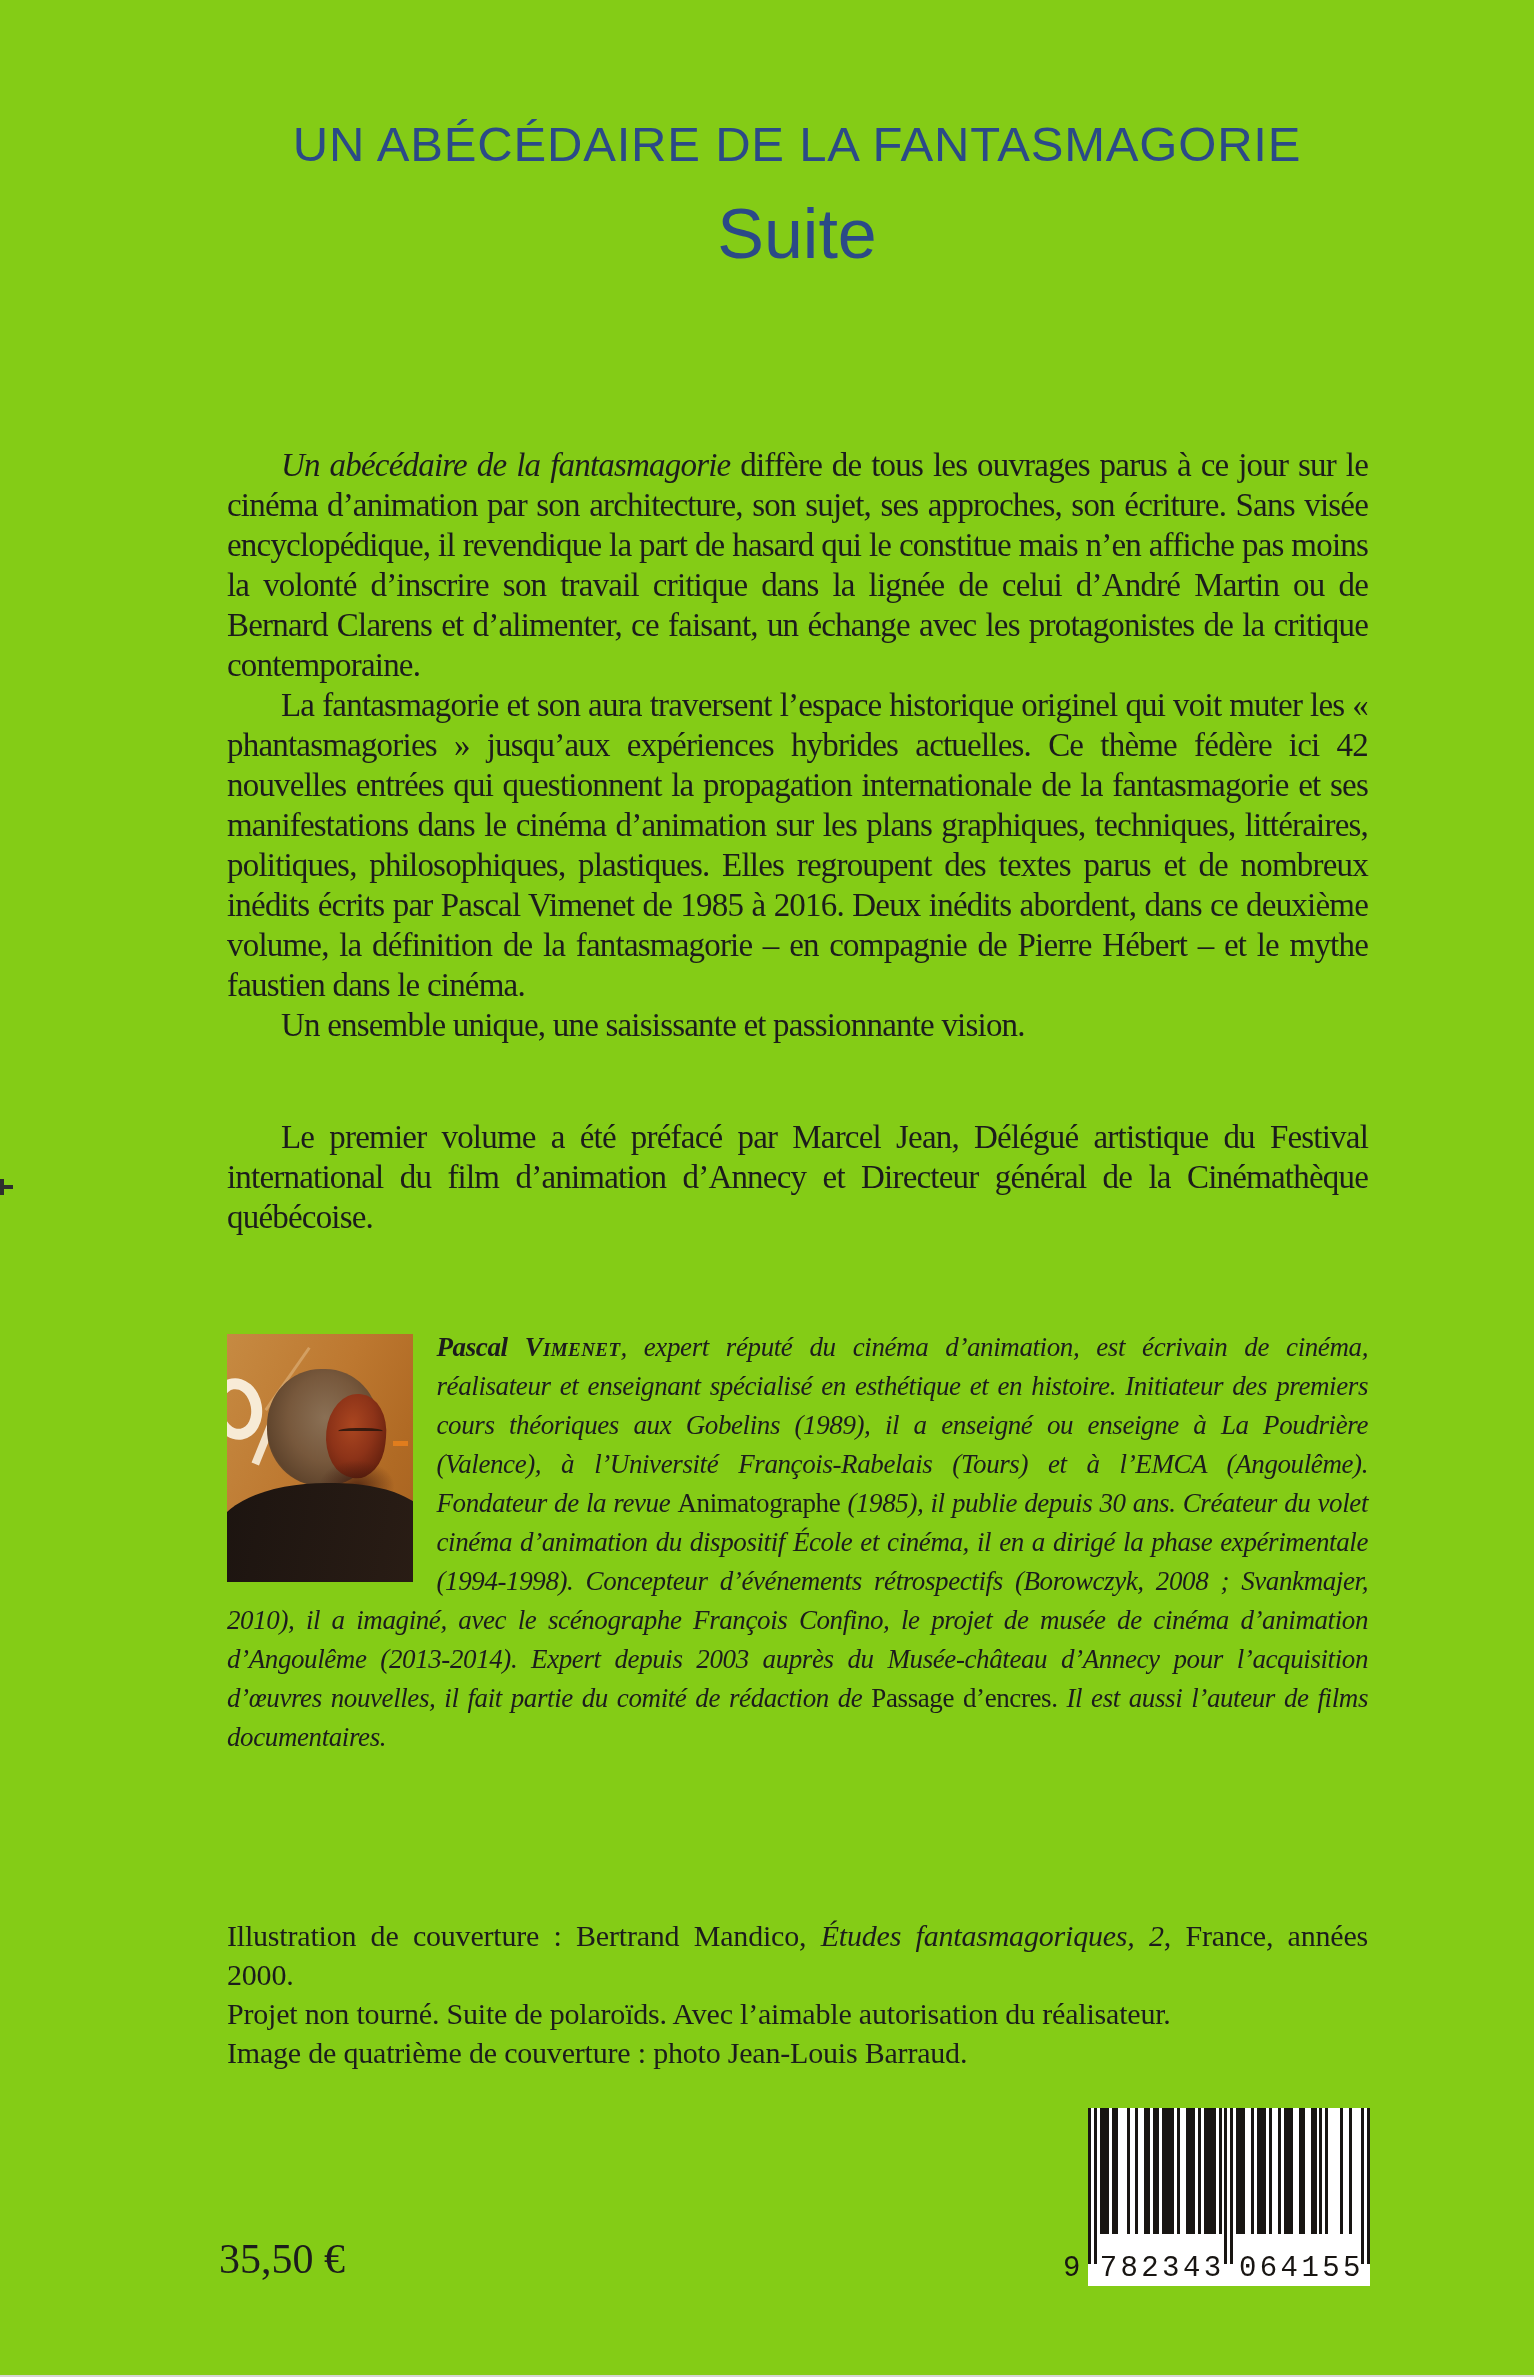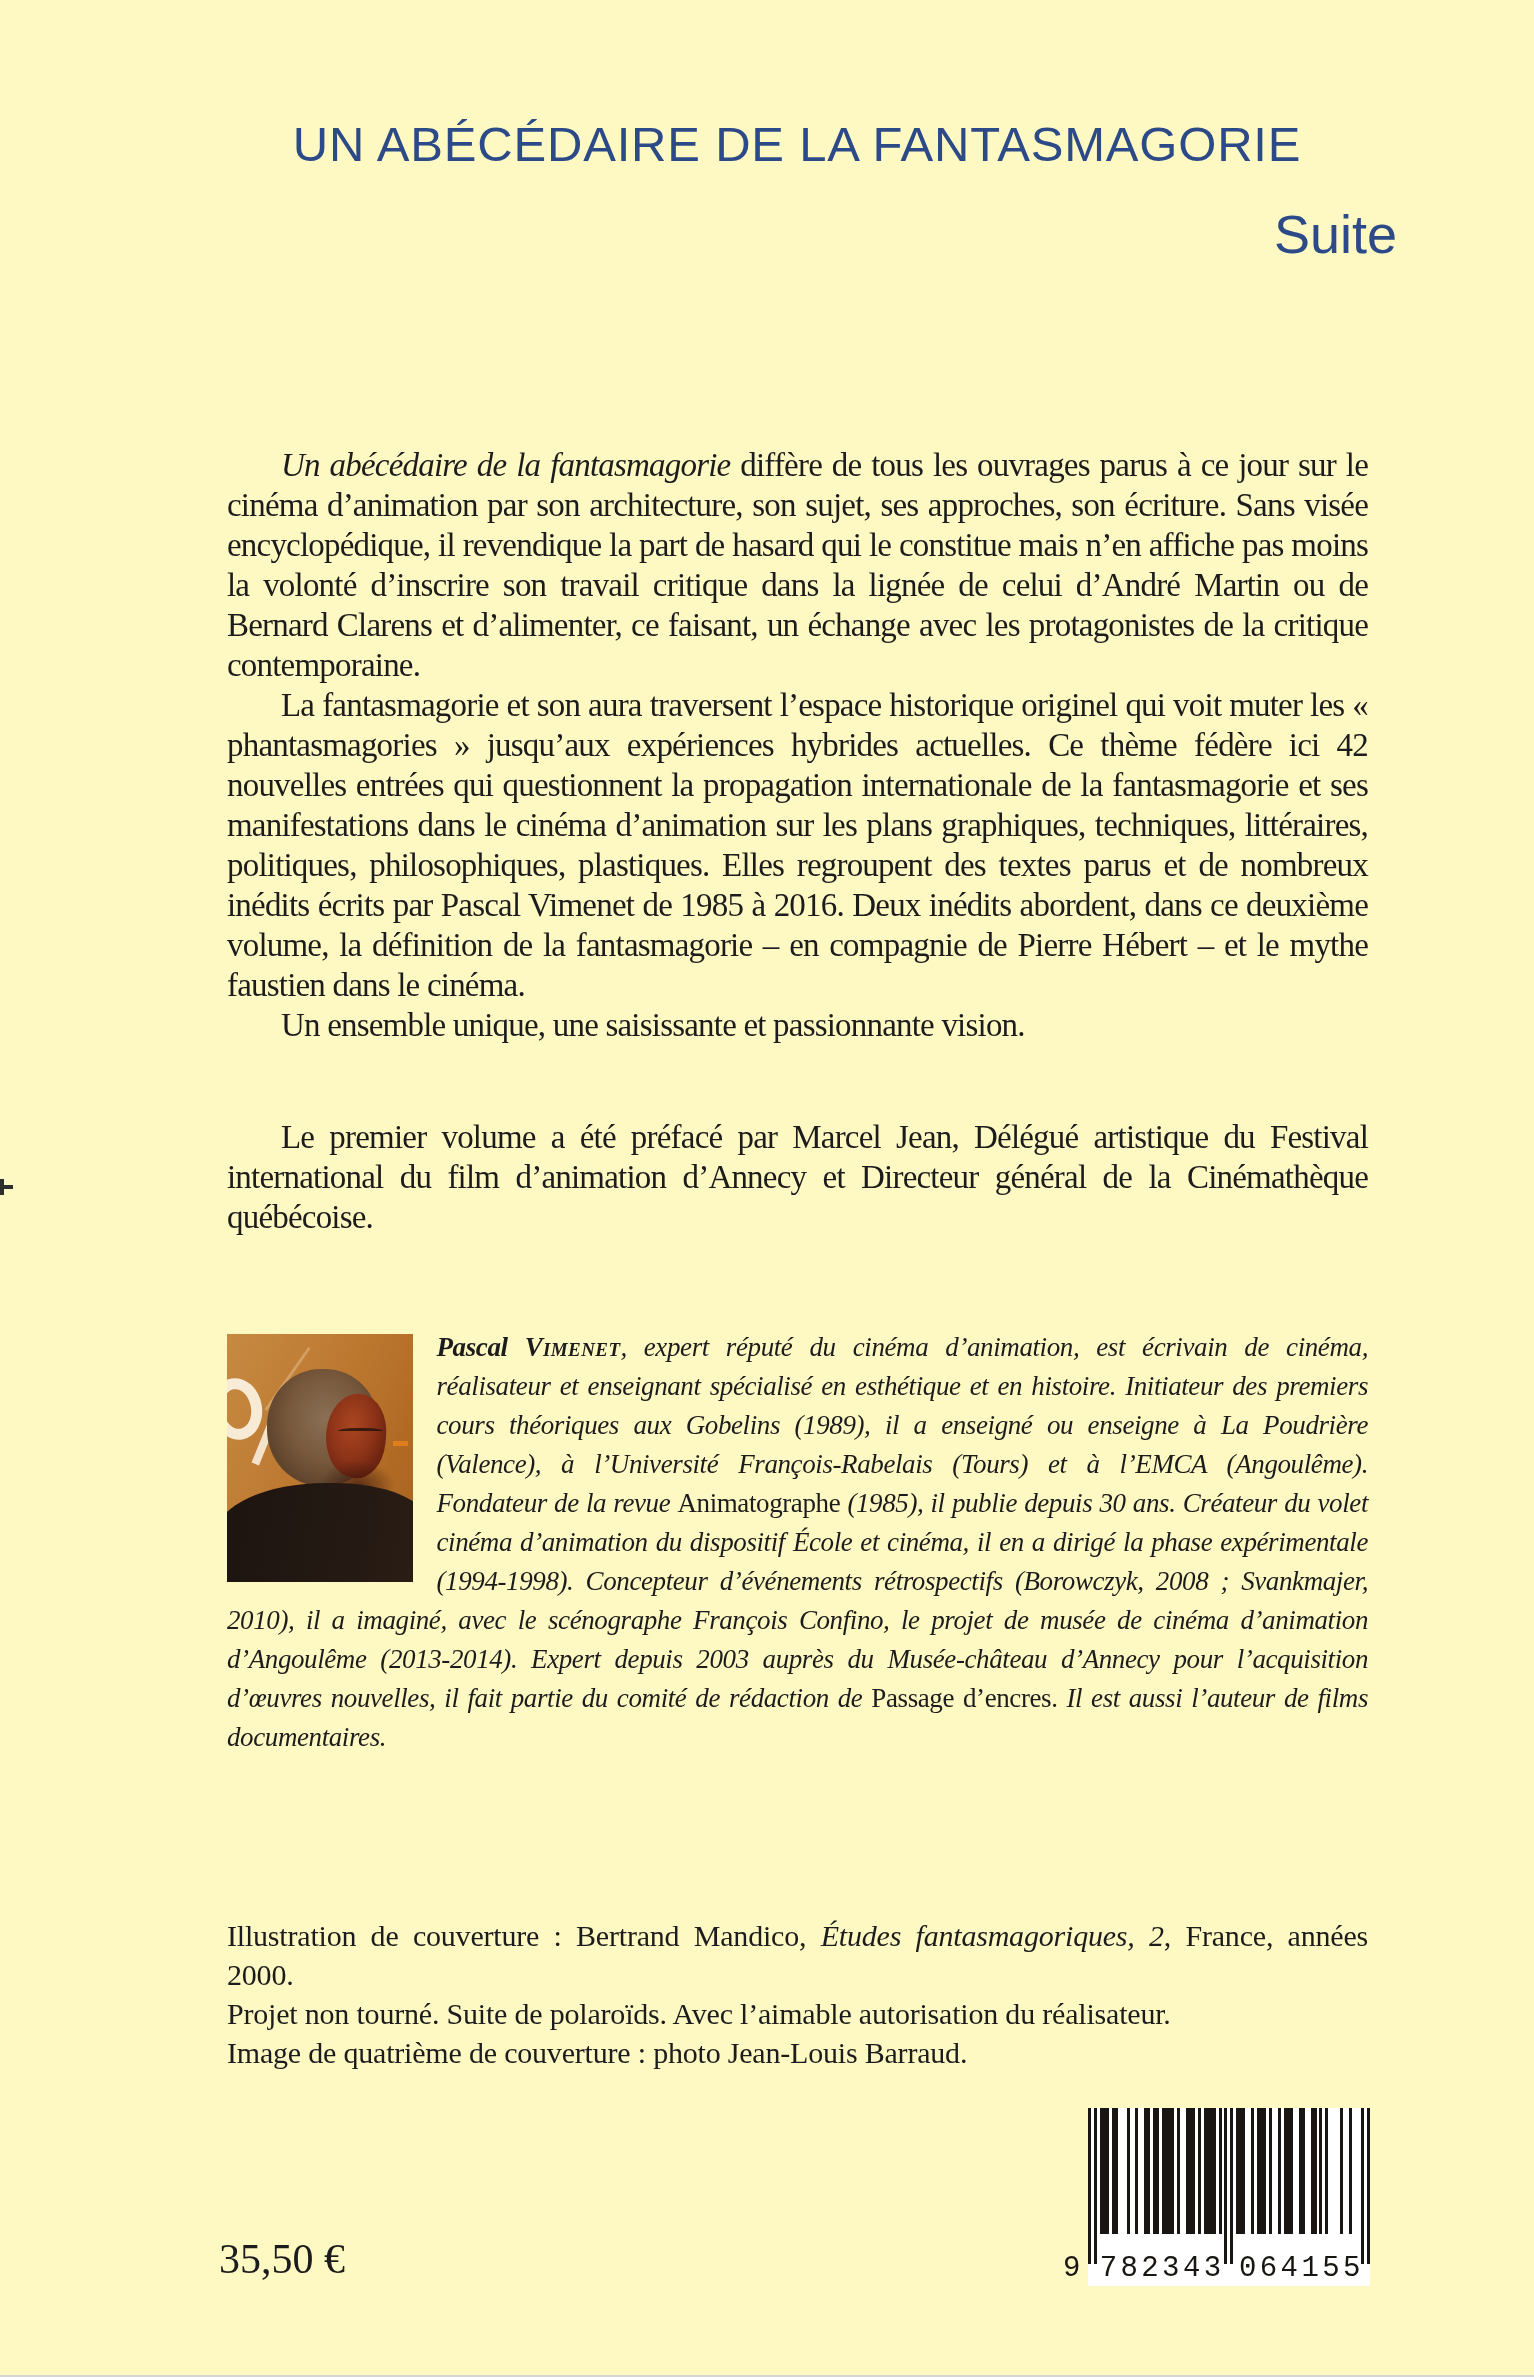--- a/index.html
+++ b/index.html
@@ -1,29 +1,29 @@
 <!DOCTYPE html>
 <html lang="fr" style="font-size:13.4px"><head>
 <meta charset="utf-8">
 <title>Un abécédaire de la fantasmagorie — Suite (quatrième de couverture)</title>
 <style>
   * { margin:0; padding:0; box-sizing:border-box; }
   html,body { background:#ffffff; }
   .page {
-    position:relative; width:1534px; height:2377px; background:#fef9c3;
+    position:relative; width:1534px; height:2377px; background:#84cc16;
     overflow:hidden; font-family:"Liberation Serif", serif; color:#1c1c1c;
   }
 
   
   .title-block {
     position:absolute; top:0; left:197px; width:1200px; text-align:center;
     color:#2b4a87; font-family:"Liberation Sans","DejaVu Sans",sans-serif;
   }
   .title-main { margin-top:118px; font-size:49px; font-weight:normal; letter-spacing:0.8px; line-height:52px; }
-  .title-sub  { margin-top:37px; font-size:54px; font-weight:normal; line-height:55px;text-align:right; }
+  .title-sub  { margin-top:37px; font-size:70px; font-weight:normal; line-height:55px; }
 
   
   .synopsis {
     position:absolute; top:445px; left:227px; width:1141px;
     font-size:33px; line-height:40px; text-align:justify; letter-spacing:-0.8px;
   }
   .synopsis p { text-indent:54px; }
   .para-preface { margin-top:72px; }
 
   

